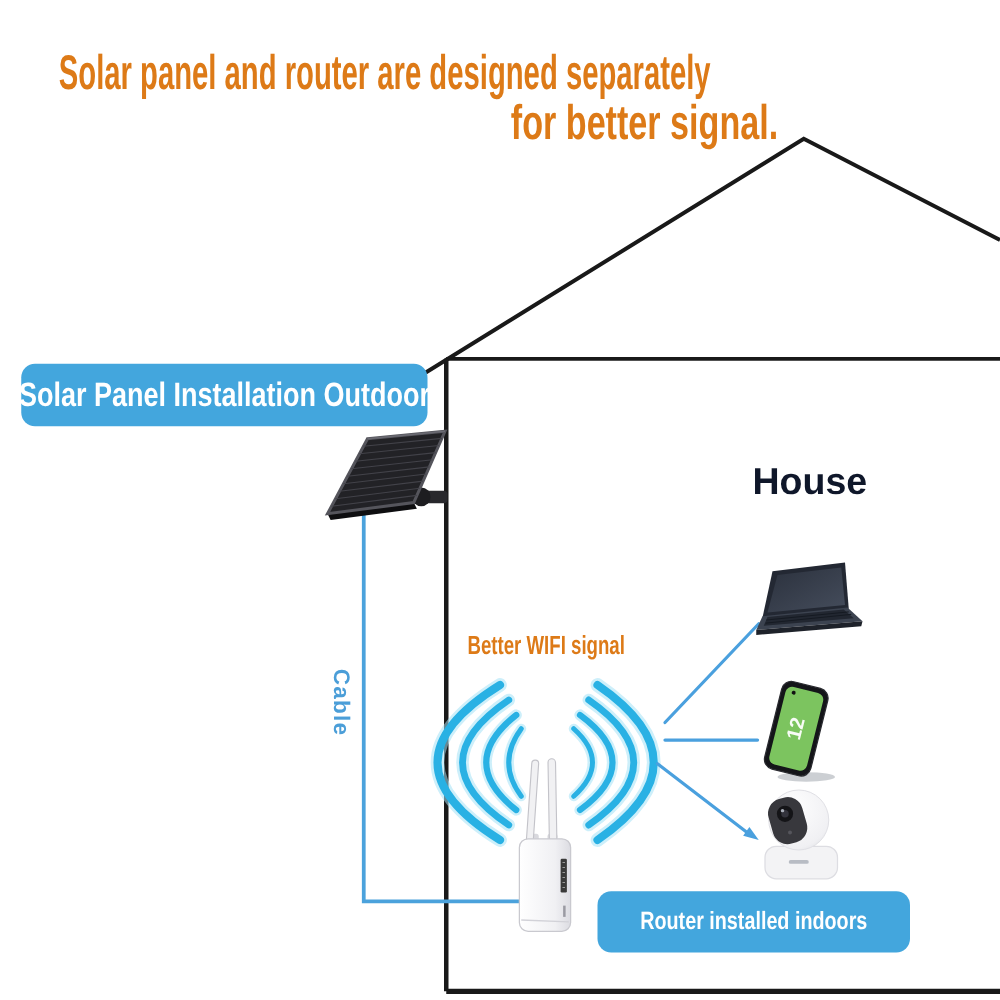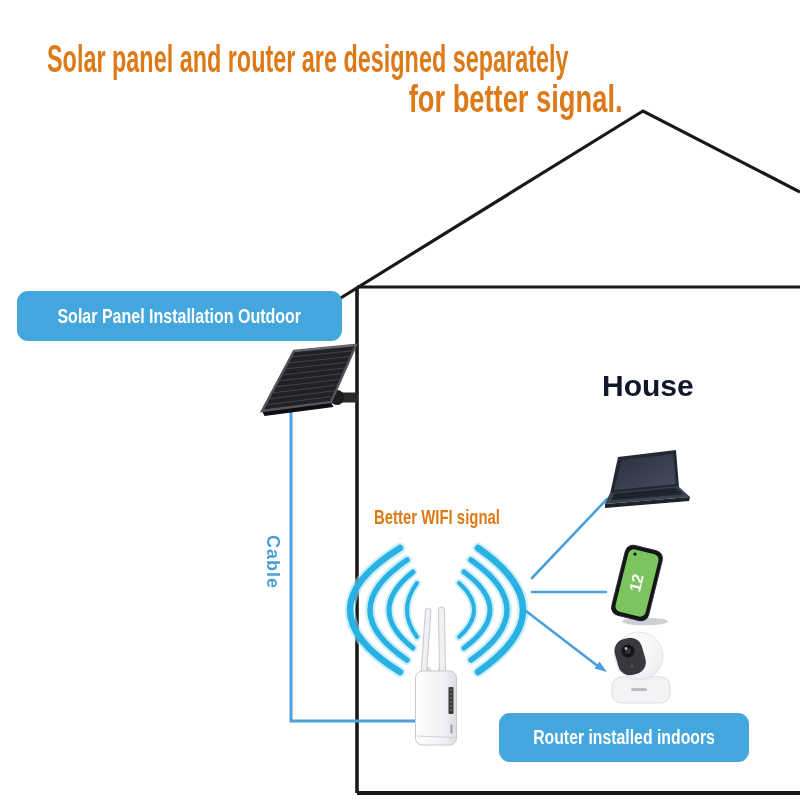--- a/index.html
+++ b/index.html
@@ -13,23 +13,23 @@
     font-size:39px;line-height:1;letter-spacing:0px;
   }
   #title-line1{left:47px;top:39px;transform:scaleX(0.60);transform-origin:left top;}
   #title-line2{right:177px;top:79px;transform:scaleX(0.70);transform-origin:right top;}
   
   .pill{
     position:absolute;background:#43A6DD;border-radius:11px;color:#ffffff;
     display:flex;align-items:center;justify-content:center;font-weight:bold;
     white-space:nowrap;
   }
-  #pill-solar{left:17px;top:291px;width:325px;height:50px;font-size:20px;text-align:center;}
+  #pill-solar{left:17px;top:291px;width:325px;height:50px;font-size:27px;text-align:center;}
   #pill-solar .pill-txt{transform:scaleX(0.80);transform-origin:center;}
-  #pill-router{left:499px;top:713px;width:250px;height:49px;font-size:20px;}
+  #pill-router{left:478px;top:713px;width:250px;height:49px;font-size:20px;}
   #pill-router .pill-txt{transform:scaleX(0.79);transform-origin:center;}
   
   #house-label{
     position:absolute;left:602px;top:369px;font-size:30px;font-weight:bold;
     color:#0f172a;white-space:nowrap;
   }
   #wifi-label{
     position:absolute;left:374px;top:505px;font-size:21px;font-weight:bold;
     color:#DD7A17;white-space:nowrap;transform:scaleX(0.71);transform-origin:left top;
   }

